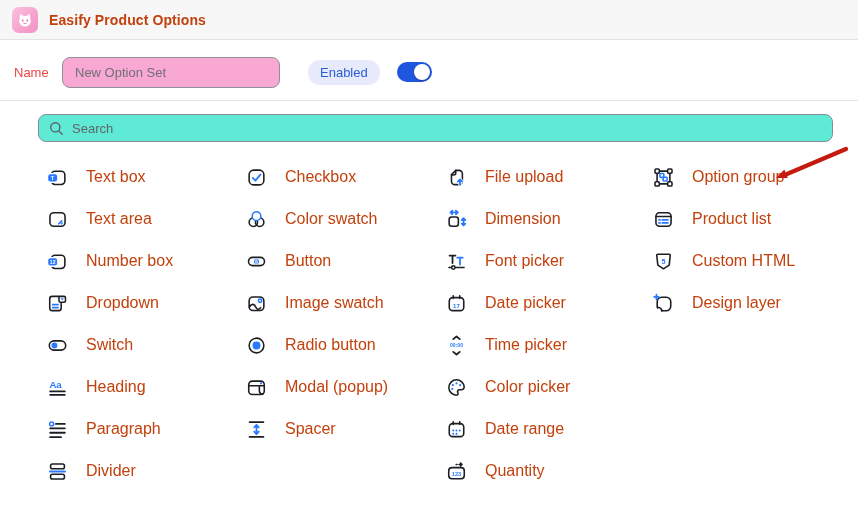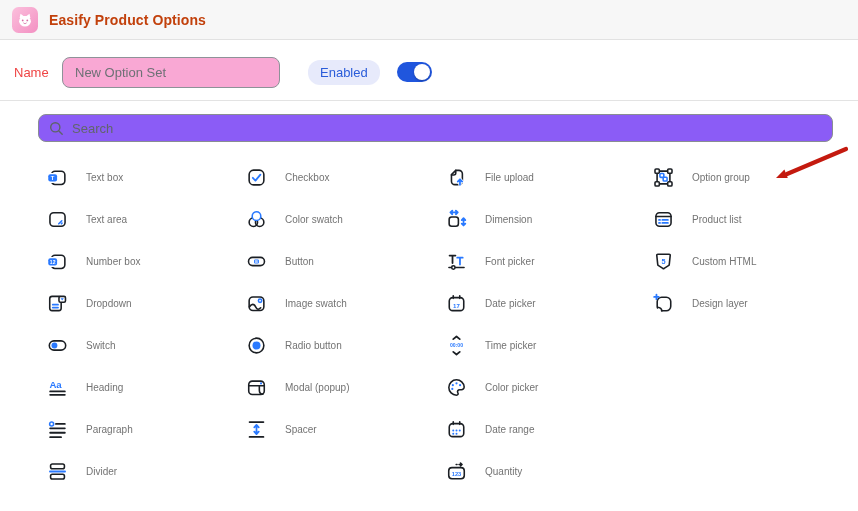--- a/index.html
+++ b/index.html
@@ -20,35 +20,35 @@
   .status-badge{margin-left:28px;background:var(--badge-bg,#e7eafb);color:var(--badge-text,#2a5cd9);
     font-size:13px;padding:5px 12px;border-radius:12px}
   .toggle{margin-left:17px;width:35px;height:20px;border-radius:10px;background:var(--toggle-blue,#2056dd);
     position:relative;cursor:pointer}
   .toggle .knob{position:absolute;top:2px;right:2px;width:16px;height:16px;border-radius:50%;
     background:#fff;box-shadow:0 1px 2px rgba(0,0,0,.25)}
 
   .divider{position:absolute;top:100px;left:0;width:858px;border-top:1px solid #e3e3e3}
 
   .search-wrap{position:absolute;top:114px;left:38px;width:795px;height:28px;border:1px solid #898d93;
-    border-radius:8px;display:flex;align-items:center;gap:8px;padding:0 10px;background:#8b5cf6}
+    border-radius:8px;display:flex;align-items:center;gap:8px;padding:0 10px;background:#5eead4}
   .search-icon{display:flex;flex:0 0 15px}
   .search-input{flex:1;border:none;outline:none;font-size:13px;font-family:inherit;color:#202223;background:transparent}
   .search-input::placeholder{color:#61656b}
 
   .palette{position:absolute;top:156px;left:0;width:858px;height:340px}
   .palette-col{position:absolute;top:0}
   .palette-col:nth-child(1){left:47px}
   .palette-col:nth-child(2){left:246px}
   .palette-col:nth-child(3){left:446px}
   .palette-col:nth-child(4){left:653px}
   .palette-item{height:42px;display:flex;align-items:center;gap:18px;cursor:pointer;width:185px}
   .palette-icon{width:21px;height:21px;flex:0 0 21px}
   .palette-icon svg{display:block}
-  .palette-label{font-size:10px;color:#737373;white-space:nowrap}
+  .palette-label{font-size:16px;color:#c2410c;white-space:nowrap}
 
   
   svg .k{stroke:#1b1f24;stroke-width:1.5;fill:none;stroke-linecap:round;stroke-linejoin:round}
   svg .kt{stroke:#1b1f24;stroke-width:1.7;fill:none;stroke-linecap:round;stroke-linejoin:round}
   svg .kw{stroke:#1b1f24;stroke-width:1.5;fill:#fff;stroke-linecap:round;stroke-linejoin:round}
   svg .b{stroke:var(--accent-blue,#2979ff);stroke-width:1.5;fill:none;stroke-linecap:round;stroke-linejoin:round}
   svg .b17{stroke:var(--accent-blue,#2979ff);stroke-width:1.7;fill:none;stroke-linecap:round;stroke-linejoin:round}
   svg .bw{stroke:var(--accent-blue,#2979ff);stroke-width:1.5;fill:#fff;stroke-linecap:round;stroke-linejoin:round}
   svg .bf{fill:var(--accent-blue,#2979ff)}
   svg .halo{stroke:#fff;stroke-width:3.2;fill:none;stroke-linecap:round;stroke-linejoin:round}

